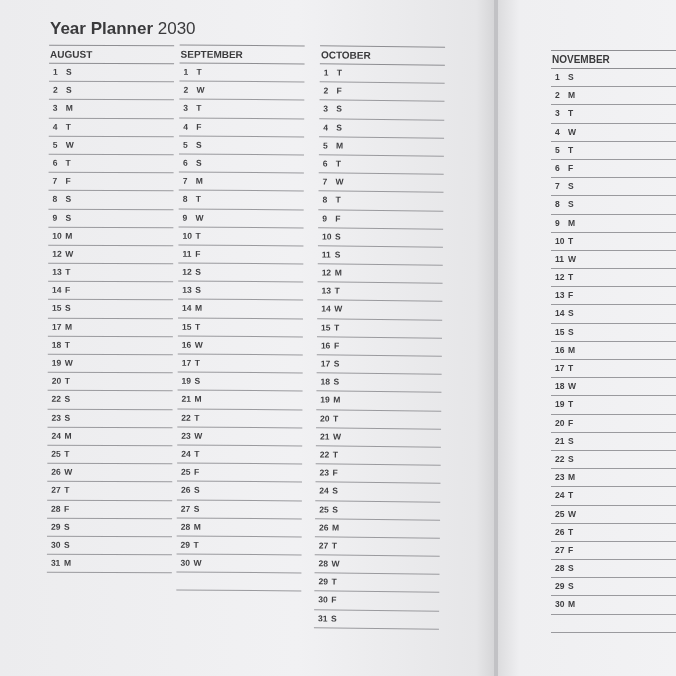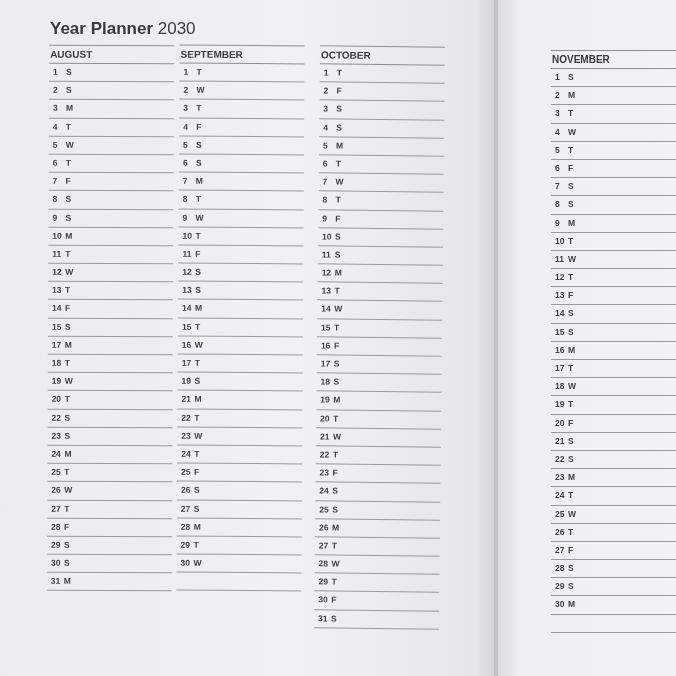--- a/index.html
+++ b/index.html
@@ -34,21 +34,20 @@
     <div class="day"><span class="n">1</span><span>S</span></div>
     <div class="day"><span class="n">2</span><span>S</span></div>
     <div class="day"><span class="n">3</span><span>M</span></div>
     <div class="day"><span class="n">4</span><span>T</span></div>
     <div class="day"><span class="n">5</span><span>W</span></div>
     <div class="day"><span class="n">6</span><span>T</span></div>
     <div class="day"><span class="n">7</span><span>F</span></div>
     <div class="day"><span class="n">8</span><span>S</span></div>
     <div class="day"><span class="n">9</span><span>S</span></div>
     <div class="day"><span class="n">10</span><span>M</span></div>
-    <div class="day"><span class="n">11</span><span>T</span></div>
     <div class="day"><span class="n">12</span><span>W</span></div>
     <div class="day"><span class="n">13</span><span>T</span></div>
     <div class="day"><span class="n">14</span><span>F</span></div>
     <div class="day"><span class="n">15</span><span>S</span></div>
     <div class="day"><span class="n">17</span><span>M</span></div>
     <div class="day"><span class="n">18</span><span>T</span></div>
     <div class="day"><span class="n">19</span><span>W</span></div>
     <div class="day"><span class="n">20</span><span>T</span></div>
     <div class="day"><span class="n">22</span><span>S</span></div>
     <div class="day"><span class="n">23</span><span>S</span></div>

